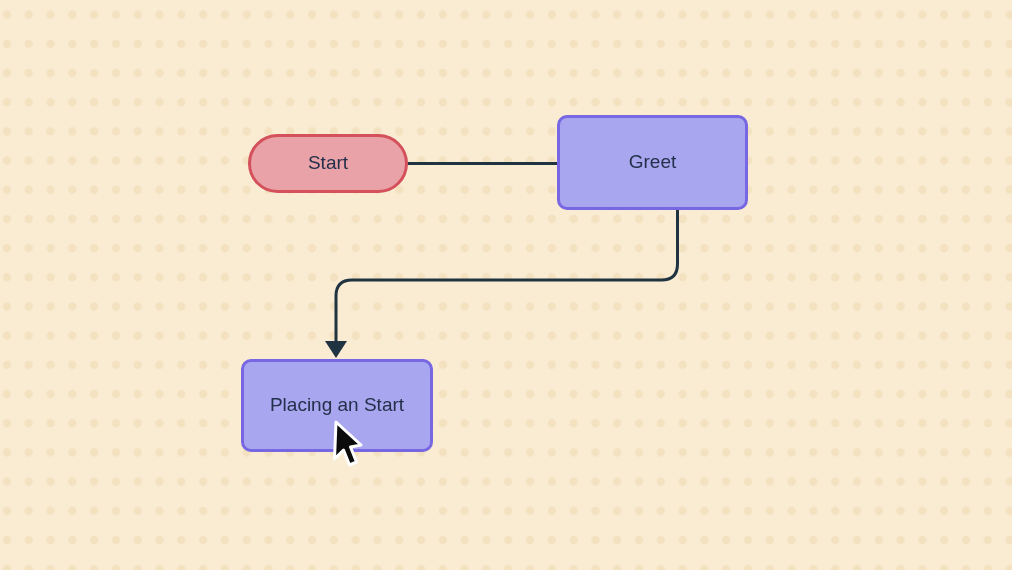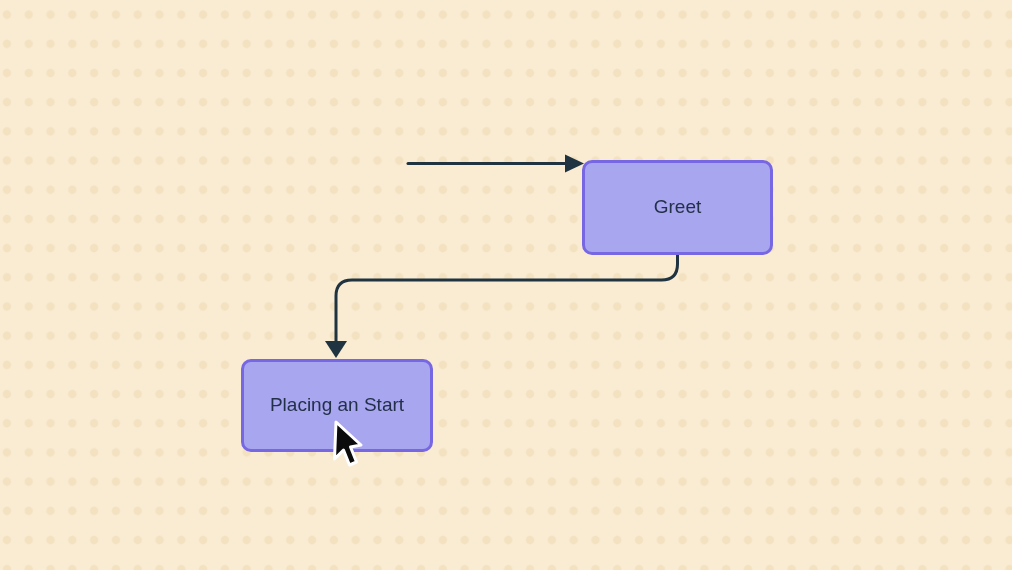--- a/index.html
+++ b/index.html
@@ -44,26 +44,25 @@
     line-height: 1.2;
   }
   .node-start {
     left: 248px; top: 134px;
     width: 160px; height: 59px;
     background: var(--pink-fill);
     border: 3px solid var(--pink-border);
     border-radius: 30px;
   }
   .node-greet {
-    left: 582px; top: 115px;
+    left: 557px; top: 115px;
     width: 191px; height: 95px;
     background: var(--purple-fill);
     border: 3px solid var(--purple-border);
     border-radius: 10px;
-    margin-top: 45px;
   }
   .node-placing {
     left: 241px; top: 359px;
     width: 192px; height: 93px;
     background: var(--purple-fill);
     border: 3px solid var(--purple-border);
     border-radius: 10px;
   }
 </style>
 </head>
@@ -75,20 +74,23 @@
     <g>
       <path d="M408 163.5 H566" stroke="#1f3341" stroke-width="3" fill="none" stroke-linecap="round"></path>
       <polygon points="584,163.5 565,154.5 565,172.5" fill="#1f3341"></polygon>
     </g>
     <g>
       <path d="M677.5 210 V264 Q677.5 280 661.5 280 H352 Q336 280 336 296 V343" stroke="#1f3341" stroke-width="3" fill="none" stroke-linecap="round"></path>
       <polygon points="336,358 325,341 347,341" fill="#1f3341"></polygon>
     </g>
   </svg>
 
+  <div class="node node-start">
+    <span>Start</span>
+  </div>
 
   <div class="node node-greet">
     <span>Greet</span>
   </div>
 
   <div class="node node-placing">
     <span>Placing an Start</span>
   </div>
 
   <svg class="layer" viewBox="0 0 1012 570">

